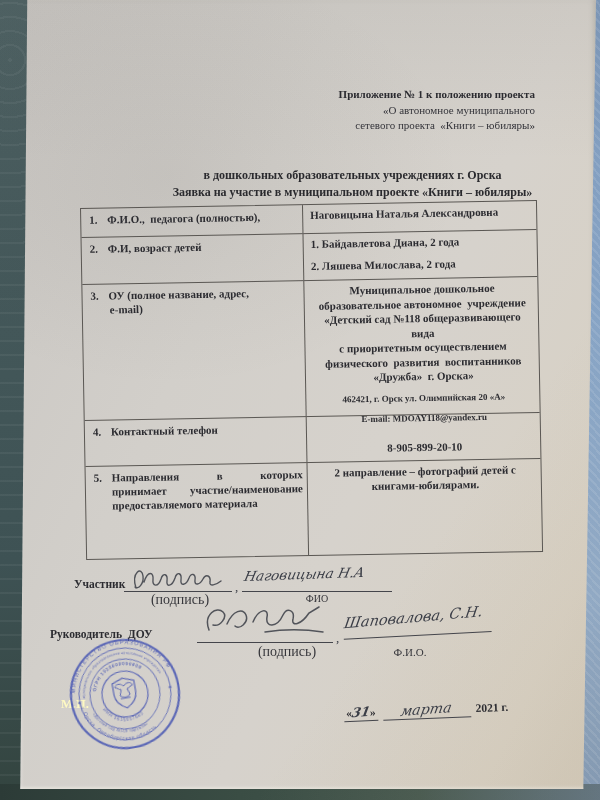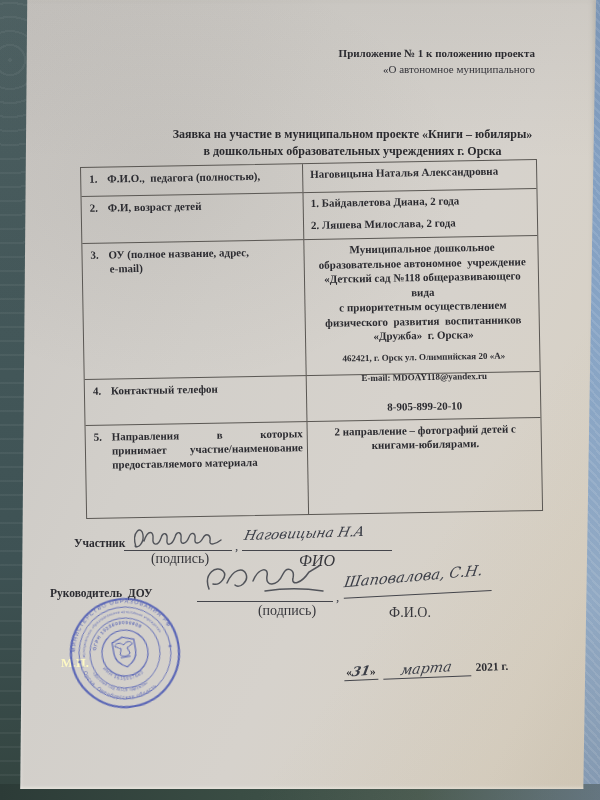--- a/index.html
+++ b/index.html
@@ -34,21 +34,21 @@
     box-shadow:inset 4px 0 4px -2px rgba(255,255,255,.55), inset -4px 0 6px -3px rgba(110,105,95,.35),
                inset 0 -3px 3px -1px rgba(248,245,238,.6);
   }
   .vignette{
     position:absolute;inset:0;pointer-events:none;
     background:
       radial-gradient(ellipse 420px 300px at 28% 22%, rgba(70,68,66,.08), transparent 70%),
       linear-gradient(to bottom, rgba(90,88,84,.07), transparent 20%),
       linear-gradient(125deg, transparent 70%, rgba(170,150,118,.12) 95%);
   }
-  .content{position:absolute;inset:0;color:#2b2b2f;}
+  .content{position:absolute;inset:0;color:#2b2b2f;margin-top:41px;}
   
   .annex{position:absolute;top:46px;left:150px;width:385px;text-align:right;
          font-size:11px;line-height:15.5px;color:#34343a;}
   .annex .l1{font-weight:bold;color:#2b2b30;}
   .title{position:absolute;top:126px;left:130px;width:445px;text-align:center;
          font-weight:bold;font-size:12px;line-height:17px;color:#2a2a2e;}
   
   .tblwrap{position:absolute;left:80px;top:167px;width:457px;
            transform:rotate(-1deg);transform-origin:0 0;}
   .tbl{border:1px solid #5a5753;}
@@ -97,25 +97,26 @@
 <div class="cloth-bottom"></div>
 
 <div class="paper"></div>
 <div class="vignette"></div>
 
 <div class="content">
 
   <div class="annex">
     <div class="l1">Приложение № 1 к положению проекта</div>
     <div>«О автономное муниципального</div>
+    <div>сетевого проекта&nbsp; «Книги – юбиляры»</div>
   </div>
 
   <div class="title">
+    <div>в дошкольных образовательных учреждениях г. Орска</div>
     <div>Заявка на участие в муниципальном проекте «Книги – юбиляры»</div>
-    <div>в дошкольных образовательных учреждениях г. Орска</div>
   </div>
 
   <div class="tblwrap">
     <div class="tbl">
 
       <div class="trow h1">
         <div class="cl">
           <div class="numline">
             <span class="n">1.</span>
             <span class="t">Ф.И.О.,&nbsp; педагога (полностью),</span>
@@ -193,34 +194,34 @@
   <div class="sline" style="left:124px;top:535px;width:108px;height:15px;">
     <svg class="scrib" style="left:4px;top:-12px;" width="100" height="30" viewBox="0 0 100 30">
       <path d="M8 24 C3 8 14 2 15 12 C16 20 10 26 7 23 M16 18 C20 6 26 8 25 16 C24 22 30 24 33 15 C35 8 40 10 39 17 C38 23 44 23 47 14 C49 7 54 9 53 16 C52 22 58 22 61 14 C63 8 68 10 67 16 C66 22 72 21 75 15 C78 9 83 12 82 18 C81 23 88 21 93 17" fill="none" stroke="#3b3e47" stroke-width="1.4" stroke-linecap="round" opacity=".85"></path>
     </svg>
   </div>
   <div class="sub" style="left:135px;top:551px;width:90px;">(подпись)</div>
   <div class="comma" style="left:235px;top:538px;">,</div>
   <div class="sline" style="left:242px;top:524px;width:150px;height:26px;">
     <span class="hw hwname" style="font-size:13.5px;margin-left:3px;">Наговицына Н.А</span>
   </div>
-  <div class="sub" style="left:277px;top:552px;width:80px;font-size:16px;font-style:italic;">ФИО</div>
+  <div class="sub" style="left:277px;top:552px;width:80px;font-size:10px;">ФИО</div>
 
   <div class="lbl" style="left:50px;top:587px;">Руководитель&nbsp; ДОУ</div>
   <div class="sline" style="left:197px;top:569px;width:136px;height:32px;">
     <svg class="scrib" style="left:2px;top:-8px;" width="132" height="40" viewBox="0 0 132 40">
       <path d="M10 28 C4 12 18 4 24 10 C29 15 21 25 14 23 M28 22 C34 8 44 6 47 13 C50 21 40 28 36 24 M54 20 C60 6 70 6 68 15 C66 26 78 26 84 13 C88 5 96 8 94 17 C92 25 102 23 110 11 L120 5 M66 30 C85 27 105 27 124 30" fill="none" stroke="#3b3e47" stroke-width="1.5" stroke-linecap="round" opacity=".85"></path>
     </svg>
   </div>
   <div class="sub" style="left:247px;top:603px;width:80px;">(подпись)</div>
   <div class="comma" style="left:336px;top:589px;">,</div>
   <div class="sline" style="left:343px;top:567px;width:148px;height:27px;transform:rotate(-3deg);">
     <span class="hw hwname" style="font-size:14.5px;margin-left:2px;">Шаповалова, С.Н.</span>
   </div>
-  <div class="sub" style="left:375px;top:605px;width:70px;font-size:14px;">Ф.И.О.</div>
+  <div class="sub" style="left:375px;top:605px;width:70px;font-size:11px;">Ф.И.О.</div>
 
   <div class="mp">М.П.</div>
   <svg class="stamp" width="116" height="116" viewBox="0 0 116 116">
     <g fill="none" stroke="#4453b2">
       <circle cx="58" cy="58" r="54" stroke-width="2.2"></circle>
       <circle cx="58" cy="58" r="46" stroke-width="0.9"></circle>
       <circle cx="58" cy="58" r="35" stroke-width="0.9"></circle>
       <circle cx="58" cy="58" r="23" stroke-width="1.1"></circle>
       <path d="M58 42 l11 4 v11 c0 9 -7 13 -11 15 c-4 -2 -11 -6 -11 -15 v-11 z" stroke-width="1.2"></path>
       <path d="M58 50 c-3 -4 -8 -3 -9 0 c3 1 4 3 6 3 l-2 6 c3 3 7 3 10 0 l-2 -6 c2 0 3 -2 6 -3 c-1 -3 -6 -4 -9 0 z M53 62 h10" stroke-width="1"></path>

